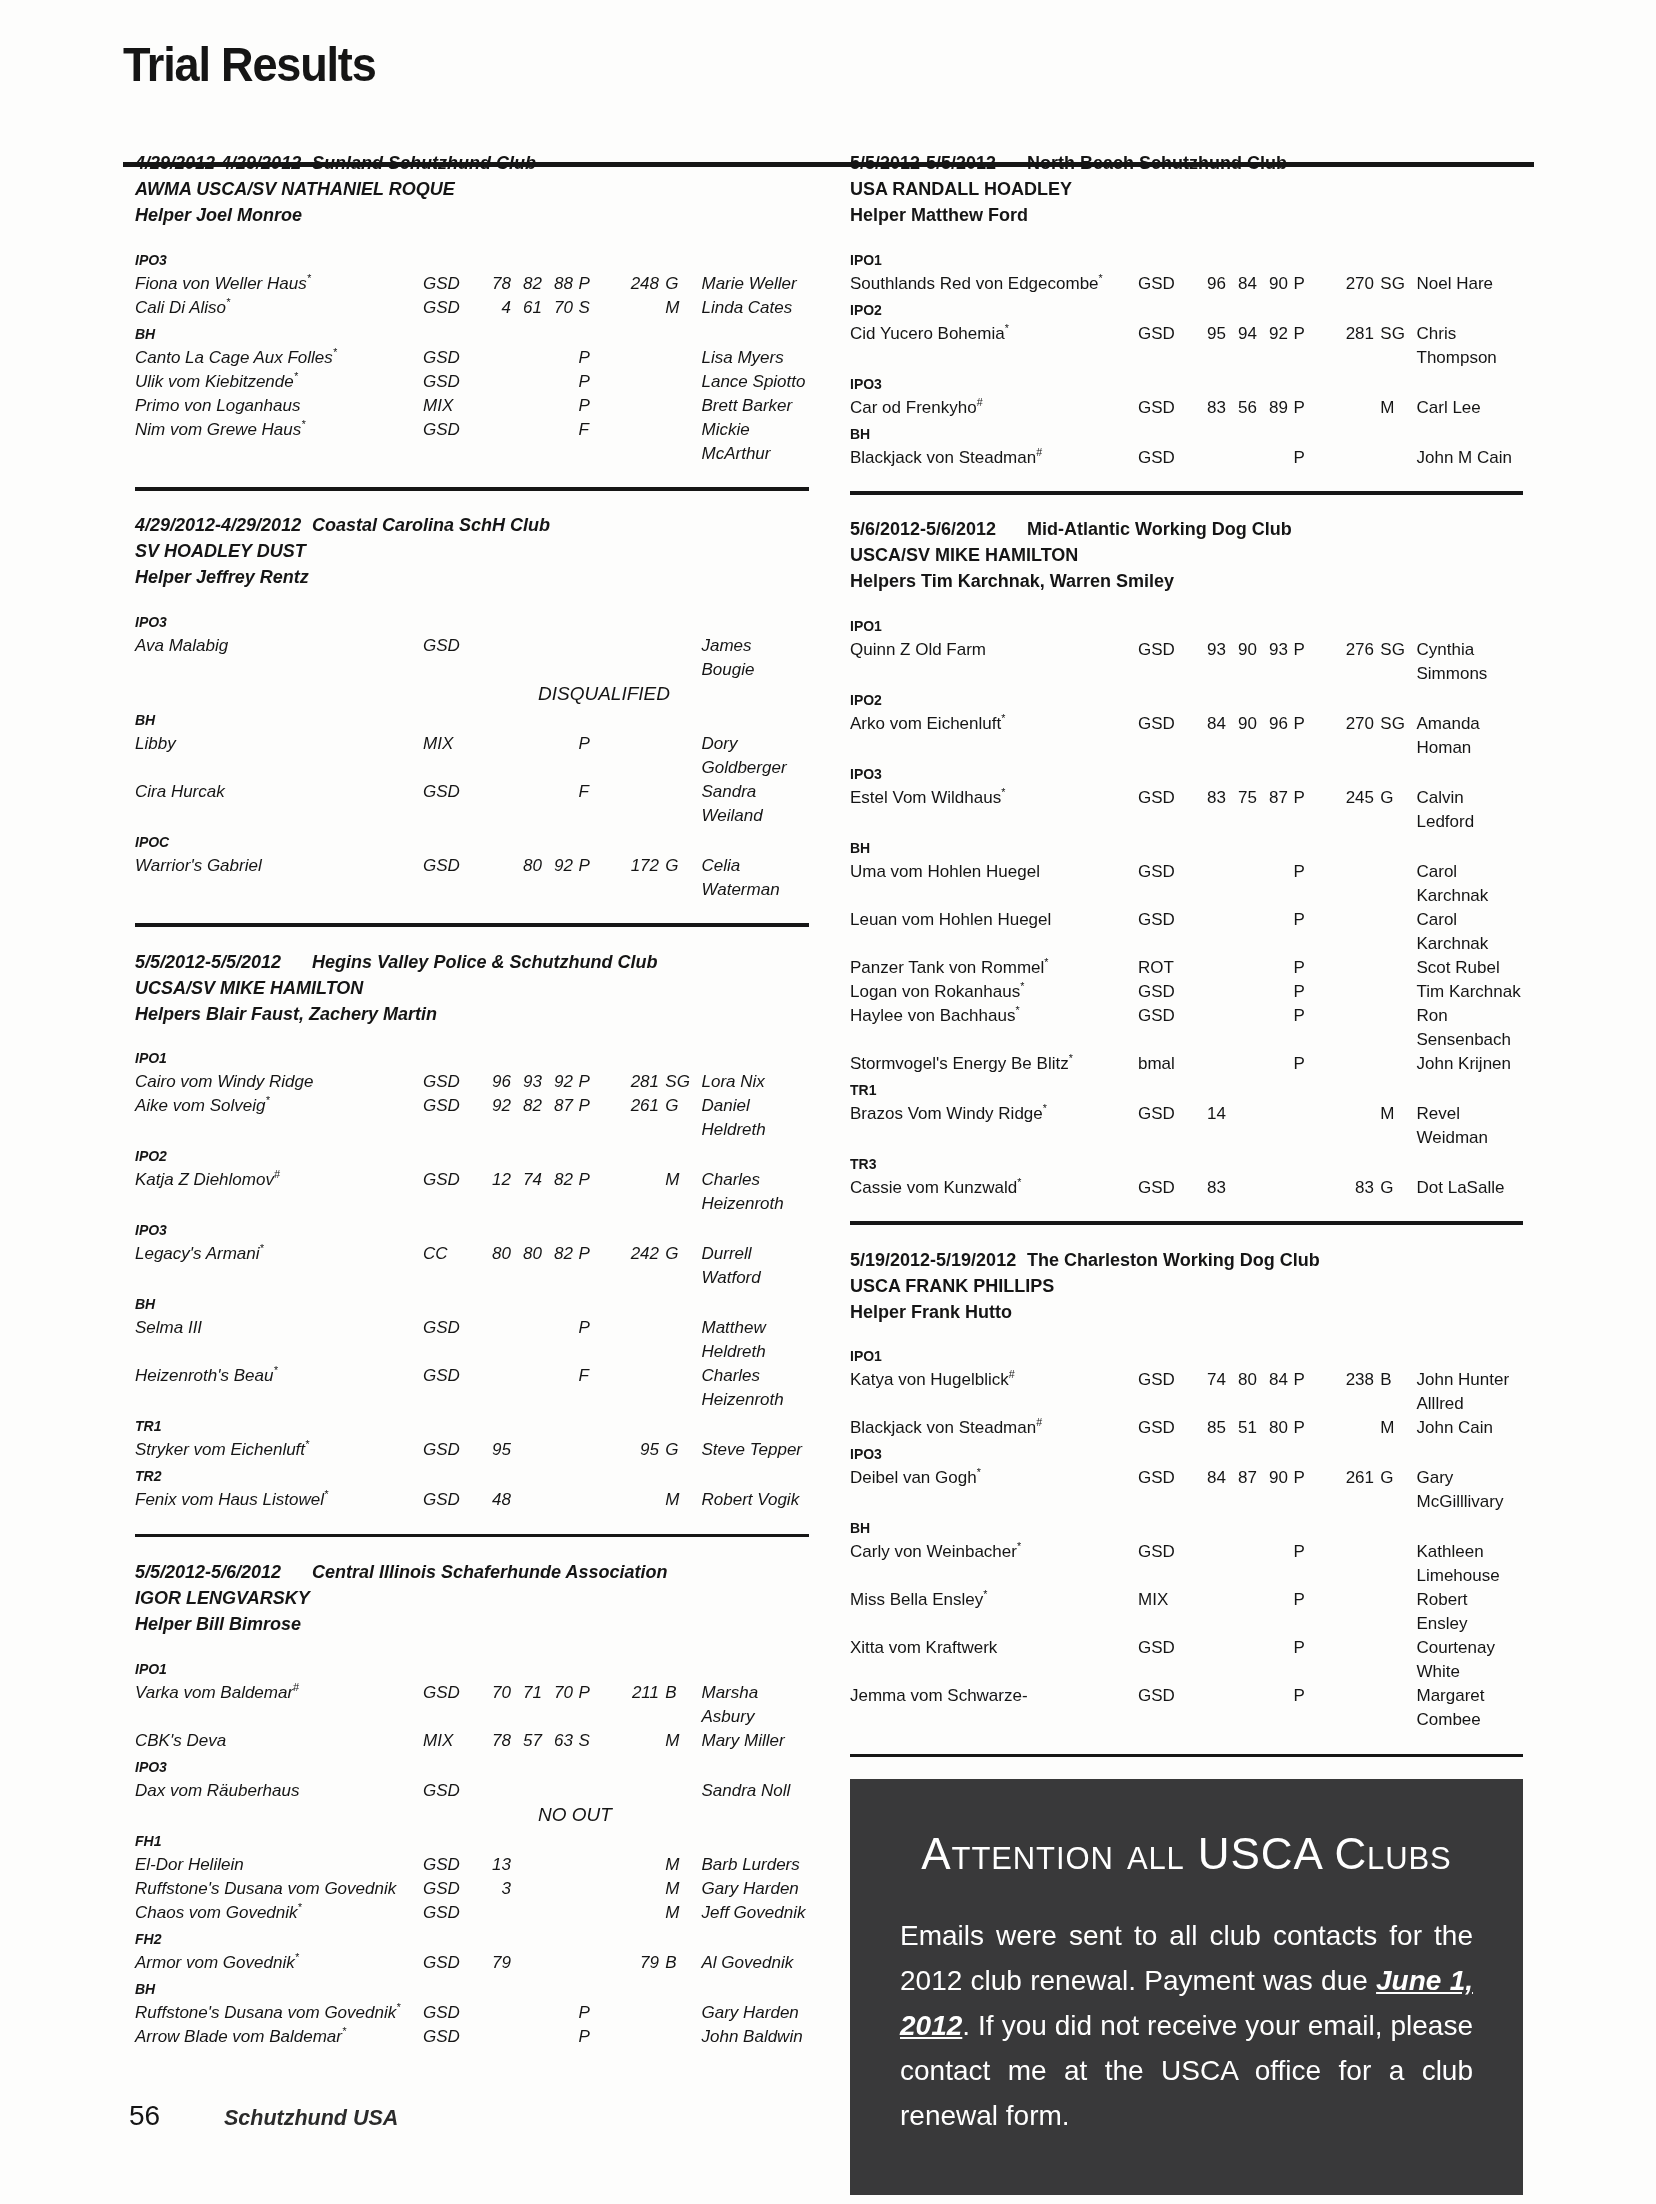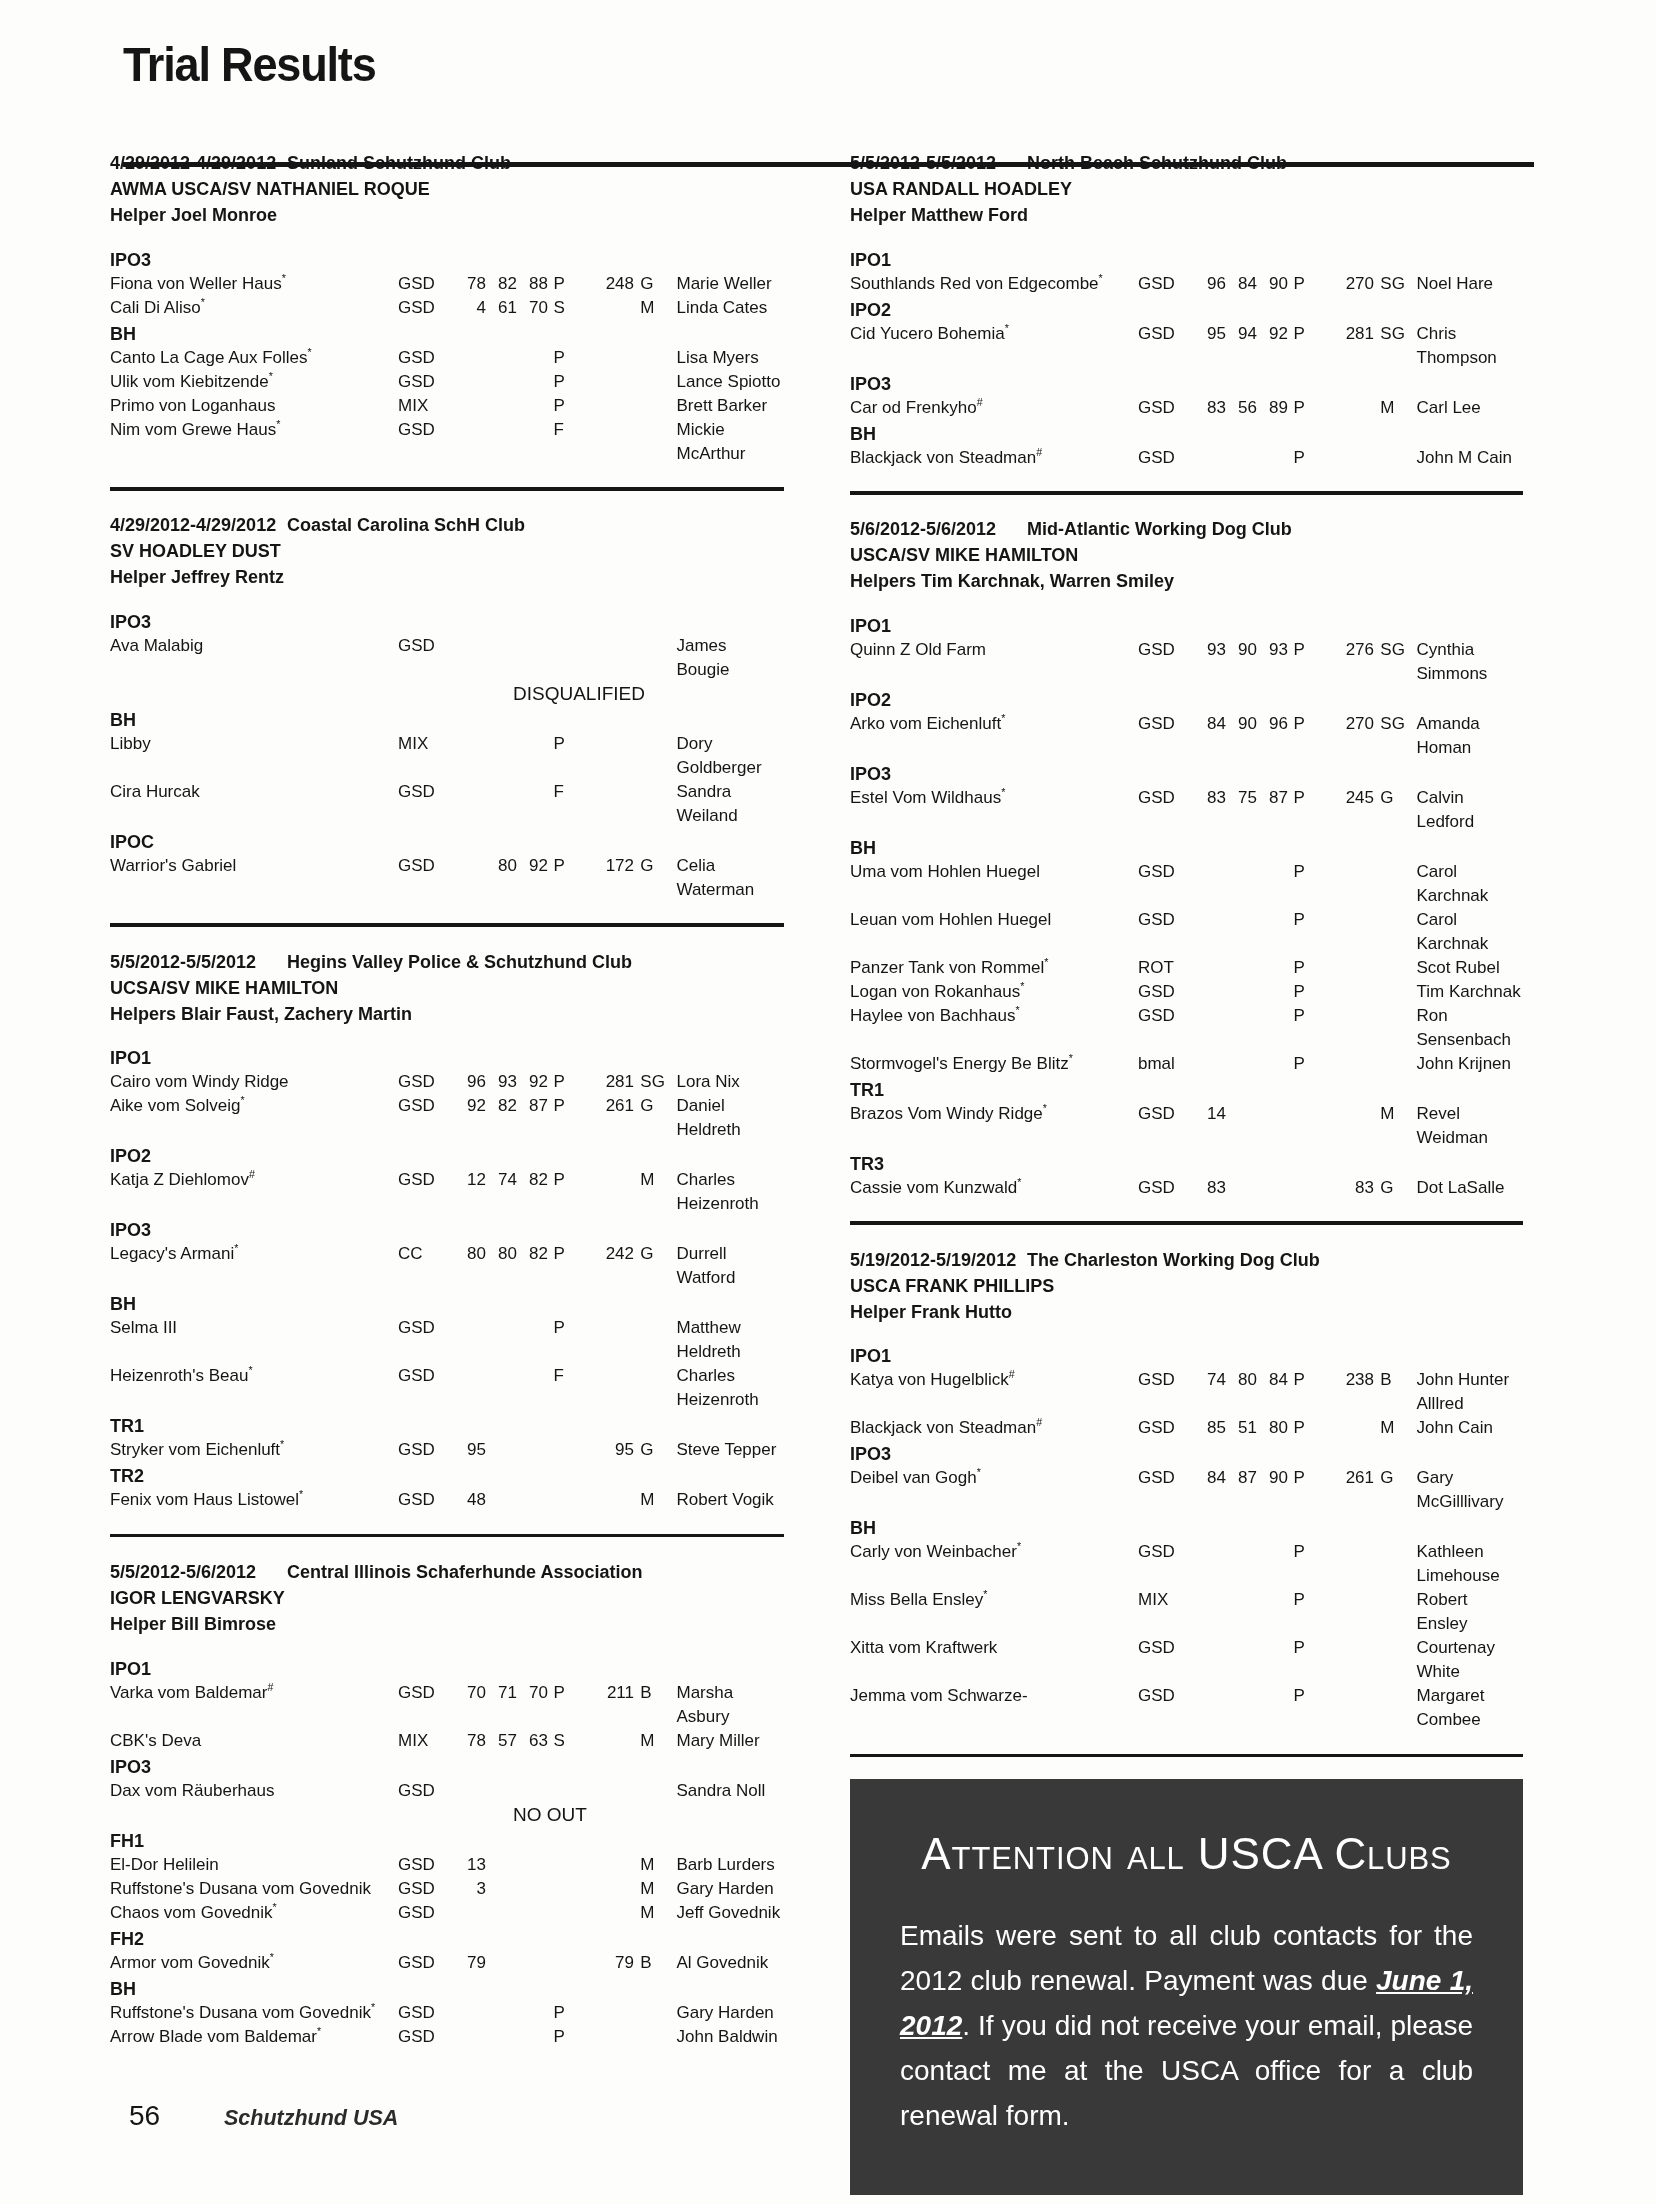--- a/index.html
+++ b/index.html
@@ -8,28 +8,28 @@
     background:#fdfdfc;color:#151515;
     font-family:"Liberation Sans",sans-serif;
   }
   .page-title{
     position:absolute;left:123px;top:36px;margin:0;
     font-size:49px;font-weight:bold;letter-spacing:-1.3px;
     transform:scaleX(.92);transform-origin:left top;
   }
   .title-rule{position:absolute;left:123px;top:162px;width:1411px;height:5.4px;background:#161616;}
   .col{position:absolute;top:150px;font-size:17px;}
-  .col-left{left:110px;width:674px;}
+  .col-left{left:135px;width:674px;font-style:italic;}
   .col-right{left:850px;width:673px;}
 
   .sec-head{font-weight:bold;font-size:18px;line-height:26px;}
   .sec-line1 .dates{display:inline-block;min-width:177px;}
   .group{margin-top:2px;}
   .sec-head + .group, .group:first-child{margin-top:19.7px;}
-  .group-label{font-weight:bold;font-size:18px;line-height:24px;}
+  .group-label{font-weight:bold;font-size:14px;line-height:24px;}
   .row{
     display:grid;
     grid-template-columns:288px 52px 36px 31px 31px 23px 63px 30px 1fr;
     line-height:24px;font-size:17px;
   }
   .c-name{padding-right:9px;}
   .c-s,.c-total{text-align:right;}
   .c-letter{padding-left:5.4px;}
   .c-rating{padding-left:6.3px;}
   .c-owner{padding-left:12.5px;}

